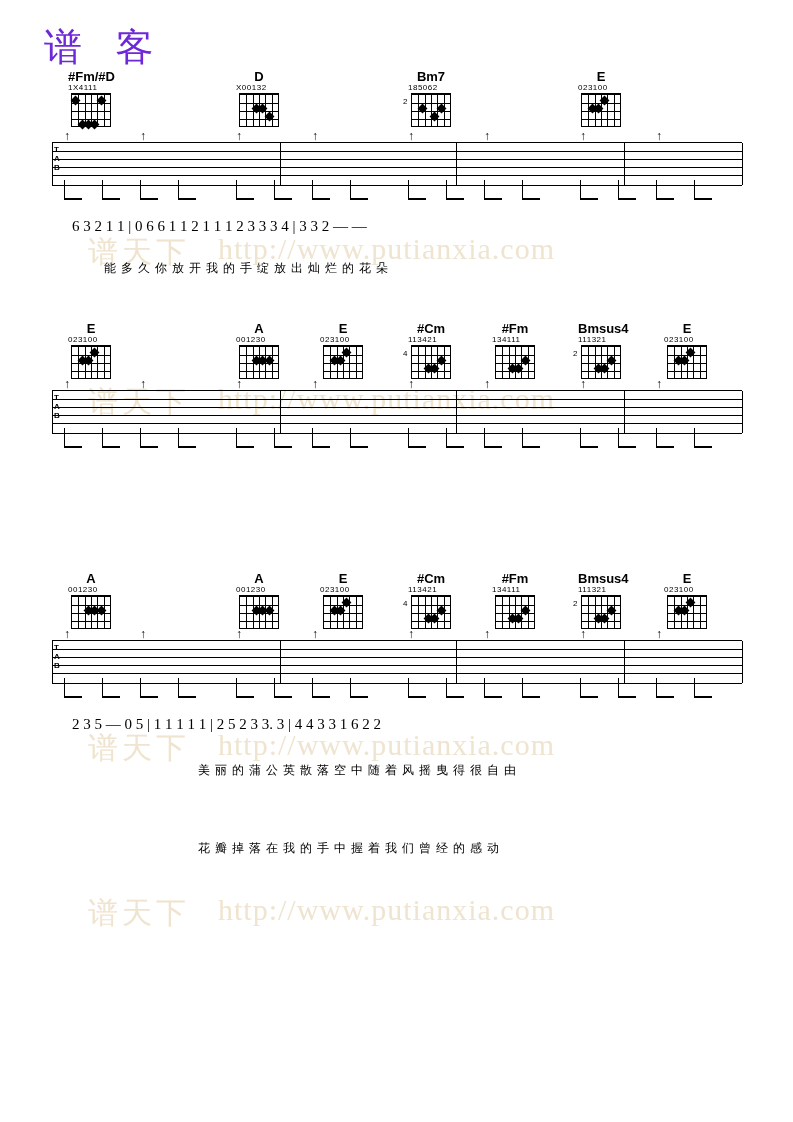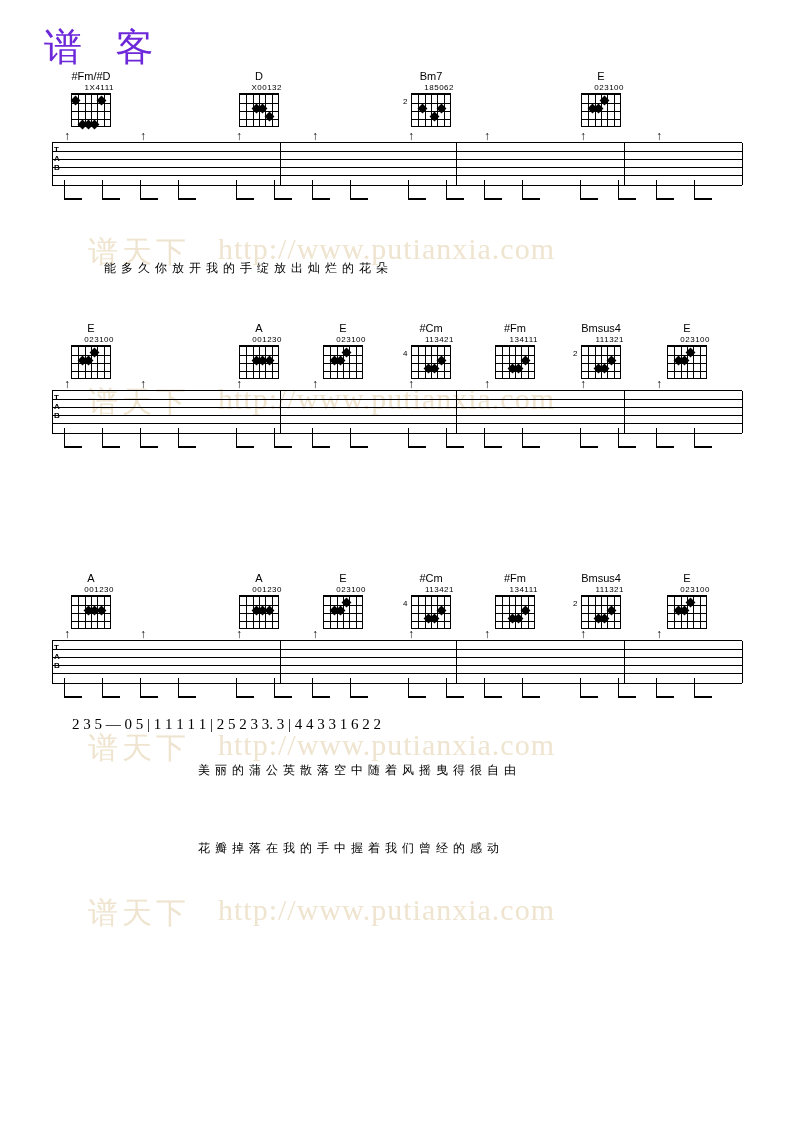--- a/index.html
+++ b/index.html
@@ -14,22 +14,22 @@
   .wm{position:absolute;color:#efe4cf;font-family:"Liberation Serif",serif;white-space:nowrap;pointer-events:none;}
   .wm-cn{font-size:30px;letter-spacing:4px;}
   .wm-url{font-size:30px;letter-spacing:1px;}
 
   
   .logo-cn{position:absolute;left:44px;top:22px;font-size:38px;color:#6d28d9;letter-spacing:12px;font-family:Liberation Serif, serif;}
   .logo-tab{position:absolute;left:20px;top:58px;font-size:33px;font-weight:bold;font-style:italic;color:#f0a92a;letter-spacing:1px;font-family:"Liberation Serif",serif;}
 
   
   .chord{position:absolute;width:46px;}
-  .chord .cname{font-size:11px;font-weight:normal;text-align:center;height:13px;line-height:13px;}
-  .chord .cnum{font-size:8px;text-align:right;height:10px;line-height:10px;letter-spacing:0.5px;}
+  .chord .cname{font-size:13px;font-weight:bold;text-align:center;height:13px;line-height:13px;}
+  .chord .cnum{font-size:8px;text-align:left;height:10px;line-height:10px;letter-spacing:0.5px;}
   .grid{position:relative;width:40px;height:34px;margin:0 auto;border:1px solid #000;border-top:2px solid #000;box-sizing:border-box;}
   .grid .v{position:absolute;top:0;bottom:0;width:1px;background:#000;}
   .grid .h{position:absolute;left:0;right:0;height:1px;background:#000;}
   .dot{position:absolute;width:7px;height:7px;background:#000;transform:rotate(45deg);}
   .bar-label{position:absolute;left:-9px;font-size:8px;}
 
   
   .system{position:absolute;left:52px;width:690px;}
   .staff{position:relative;height:42px;border-top:1px solid #000;border-bottom:1px solid #000;}
   .staff .line{position:absolute;left:0;right:0;height:1px;background:#000;}
@@ -187,20 +187,21 @@
         <div style="position: absolute; left: 52px; top: 130px; width: 690px;">
           <div class="arrow" style="left: 12px; top: 0px;">↑</div>
           <div class="arrow" style="left: 88px; top: 0px;">↑</div>
           <div class="arrow" style="left: 184px; top: 0px;">↑</div>
           <div class="arrow" style="left: 260px; top: 0px;">↑</div>
           <div class="arrow" style="left: 356px; top: 0px;">↑</div>
           <div class="arrow" style="left: 432px; top: 0px;">↑</div>
           <div class="arrow" style="left: 528px; top: 0px;">↑</div>
           <div class="arrow" style="left: 604px; top: 0px;">↑</div>
         </div>
+        <div class="nums" style="left: 72px; top: 218px;">6  3 2  1 1  | 0 6 6 1   1 2 1   1 1 2 3   3 3 4 | 3 3 2  —  —</div>
         <div class="lyric" style="left: 104px; top: 260px;">能 多 久      你 放 开  我 的 手   绽 放 出   灿 烂 的  花 朵</div>
       </div>
       <div class="system" style="left: 0px; top: 0px; position: absolute; width: 793px; height: 1122px;">
         <div class="chord" style="left: 68px; top: 322px;">
           <div class="cname">E</div>
           <div class="cnum">023100</div>
           <div class="grid">
             <div class="v" style="left: 6.33333px;"></div>
             <div class="v" style="left: 12.6667px;"></div>
             <div class="v" style="left: 19px;"></div>

